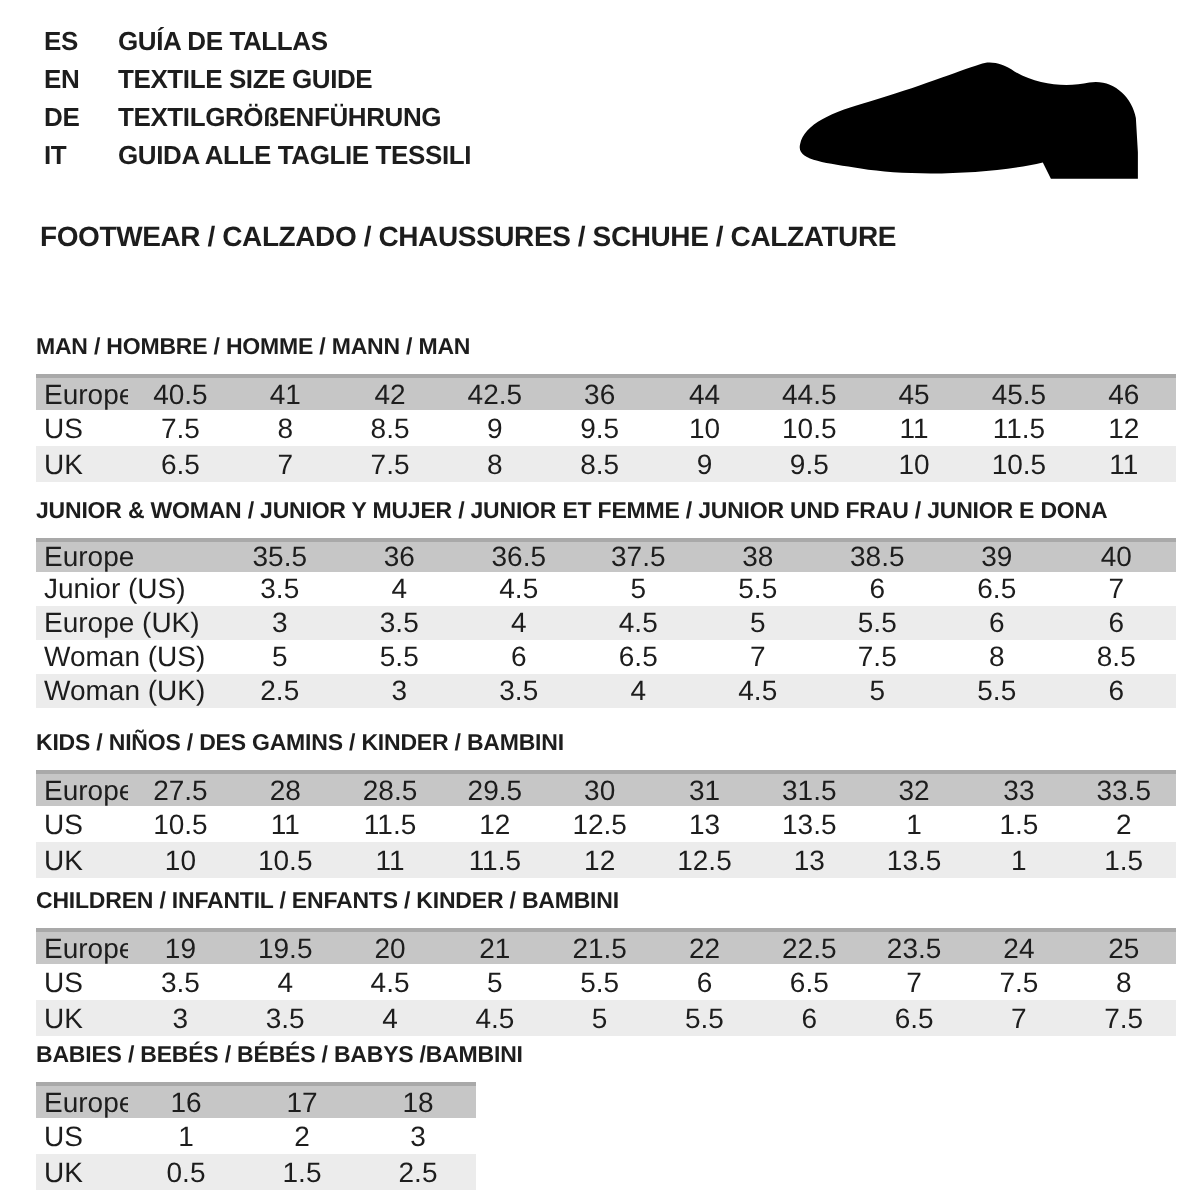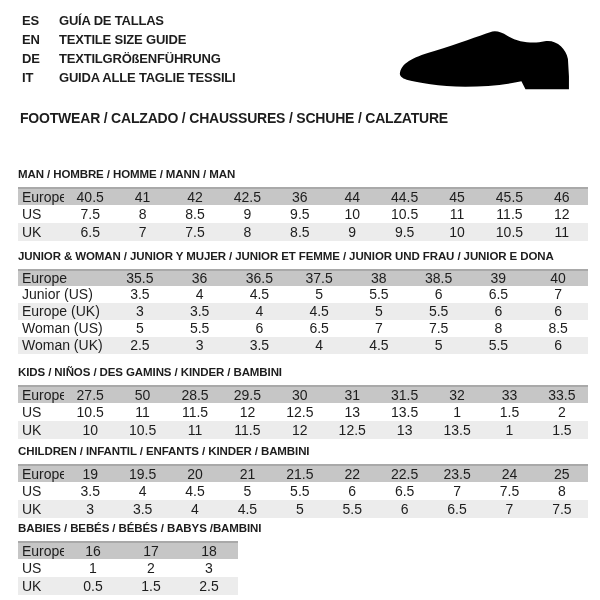--- a/index.html
+++ b/index.html
@@ -178,21 +178,21 @@
             <div class="cell val">6</div>
           </div>
         </div>
       </div>
       <div class="section sec-kids">
         <div class="sec-title">KIDS / NIÑOS / DES GAMINS / KINDER / BAMBINI</div>
         <div class="tbl">
           <div class="row row-europe">
             <div class="cell label">Europe</div>
             <div class="cell val">27.5</div>
-            <div class="cell val">50</div>
+            <div class="cell val">28</div>
             <div class="cell val">28.5</div>
             <div class="cell val">29.5</div>
             <div class="cell val">30</div>
             <div class="cell val">31</div>
             <div class="cell val">31.5</div>
             <div class="cell val">32</div>
             <div class="cell val">33</div>
             <div class="cell val">33.5</div>
           </div>
           <div class="row row-plain">

